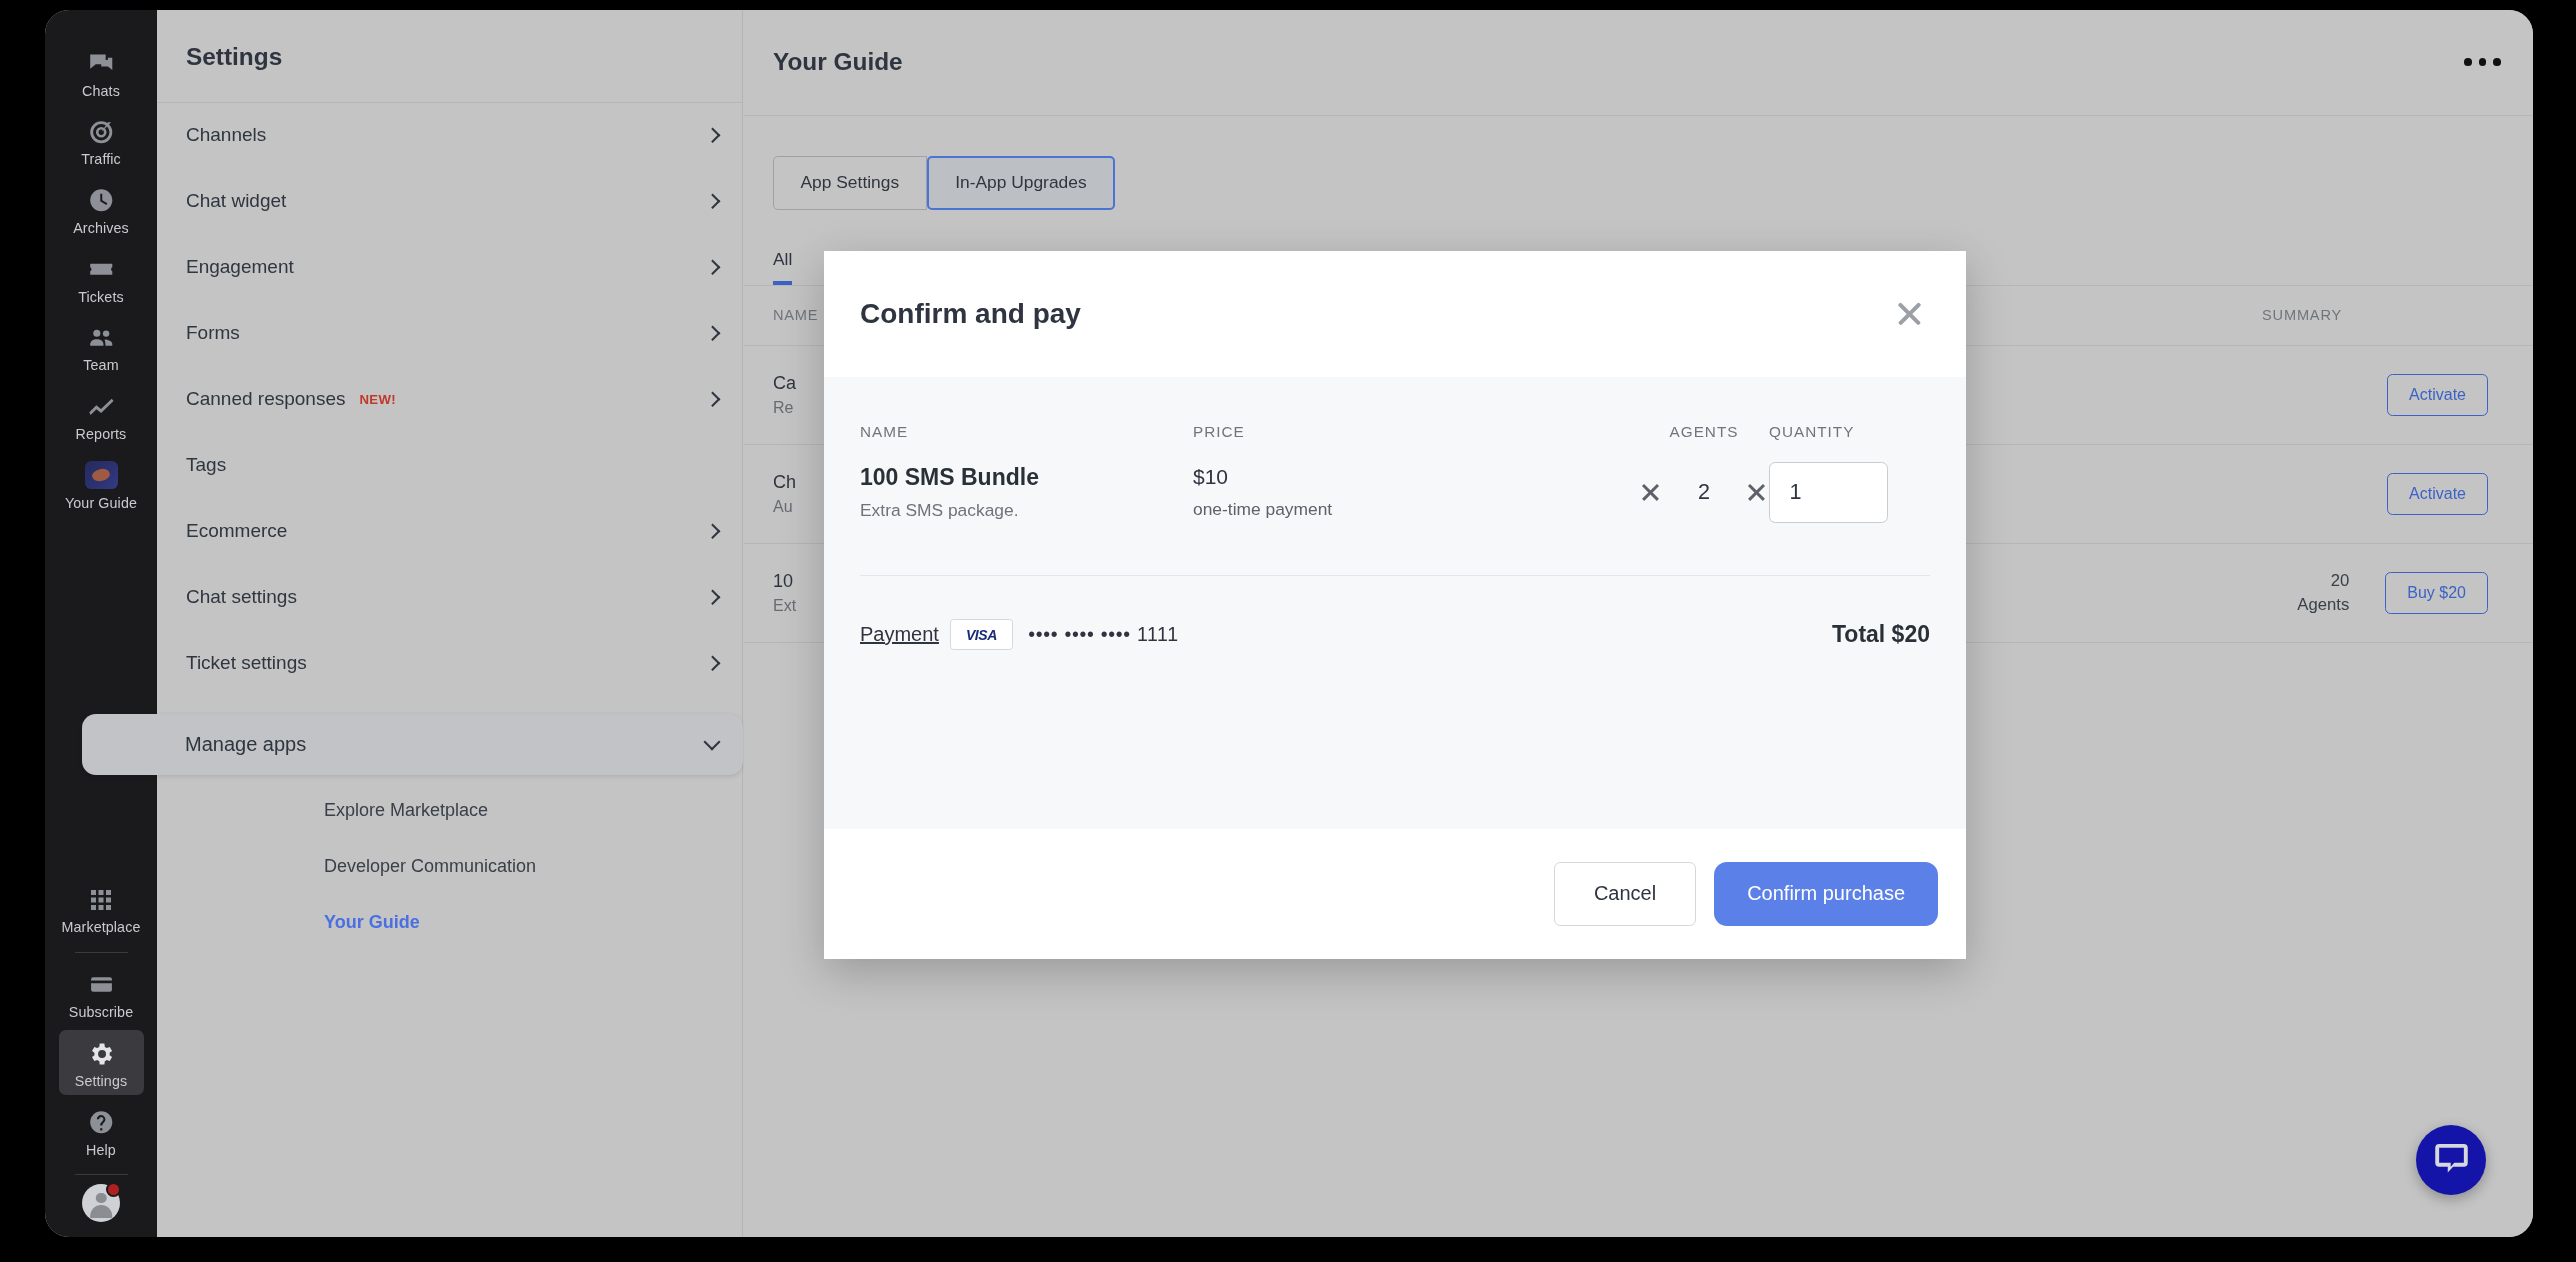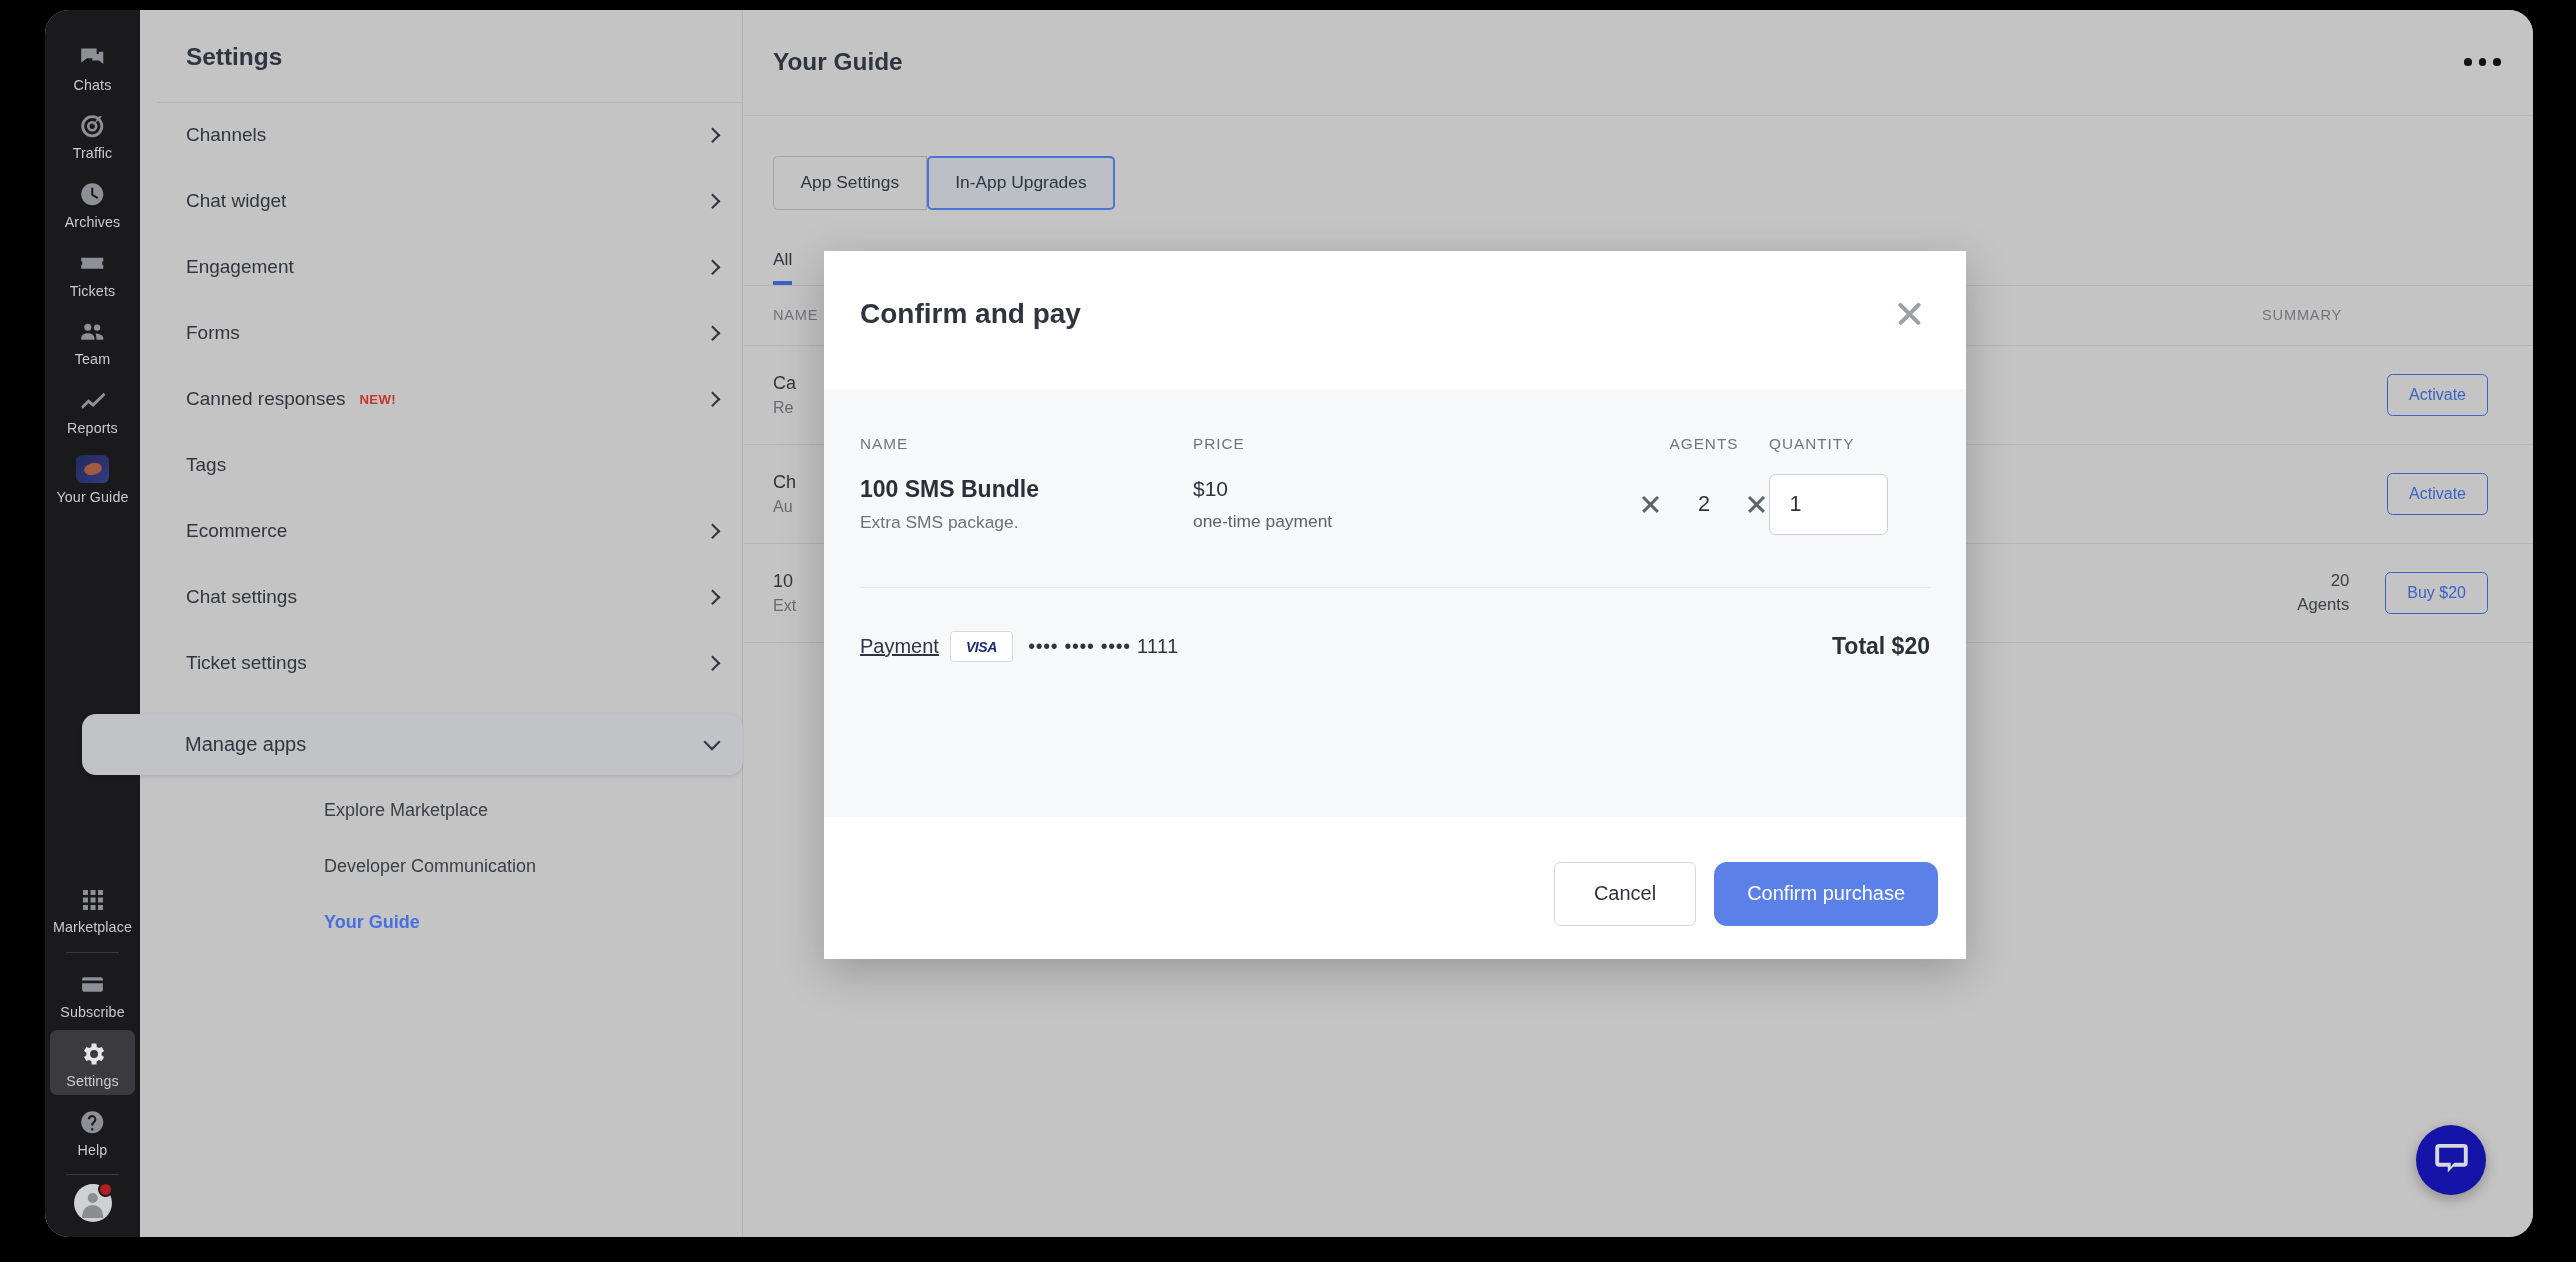--- a/index.html
+++ b/index.html
@@ -18,25 +18,25 @@
     border-radius: 24px;
     background: #c4c4c4;
     box-shadow: 0 0 31px 9.8px rgba(0,0,0,0.95),
                 0 0 63px 21px rgba(0,0,0,0.55);
     overflow: hidden;
   }
 
   
   #left-rail {
     position: absolute; left: 0; top: 0;
-    width: 95px; height: 100%;
+    width: 112px; height: 100%;
     background: #1a1a1c;
     display: flex; flex-direction: column;
     align-items: center;
-    padding-top: 24px;
+    padding-top: 30px;
   }
   .rail-item {
     width: 85px;
     padding: 9px 0 6.3px;
     display: flex; flex-direction: column; align-items: center;
     border-radius: 7px;
     cursor: pointer;
     margin-bottom: 3.5px;
   }
   .rail-item.active { background: #3b3b3f; }
@@ -192,21 +192,21 @@
     background: #1414a8; display:flex; align-items:center; justify-content:center;
     box-shadow: 0 4.2px 12.6px rgba(0,0,0,0.28); cursor: pointer;
   }
 
   
   #modal {
     position: absolute; left: 779px; top: 241px;
     width: 1142px; height: 708px;
     background: #ffffff;
     box-shadow: 0 12.6px 42px rgba(0,0,0,0.22);
-    display: flex; flex-direction: column; gap: 12px;
+    display: flex; flex-direction: column;
   }
   #modal-header {
     height: 126px; display:flex; align-items:center; justify-content:space-between;
     padding: 0 40px 0 36px; background:#fff;
   }
   #modal-title { font-size: 28px; font-weight: 600; color: #2e3440; }
   #modal-close { width: 32px; height: 32px; position: relative; cursor: pointer; }
   #modal-close::before, #modal-close::after {
     content:''; position:absolute; left: 1.4px; top: 14.6px;
     width: 29px; height: 3.5px; background: #9aa0a6; border-radius: 1.4px;

